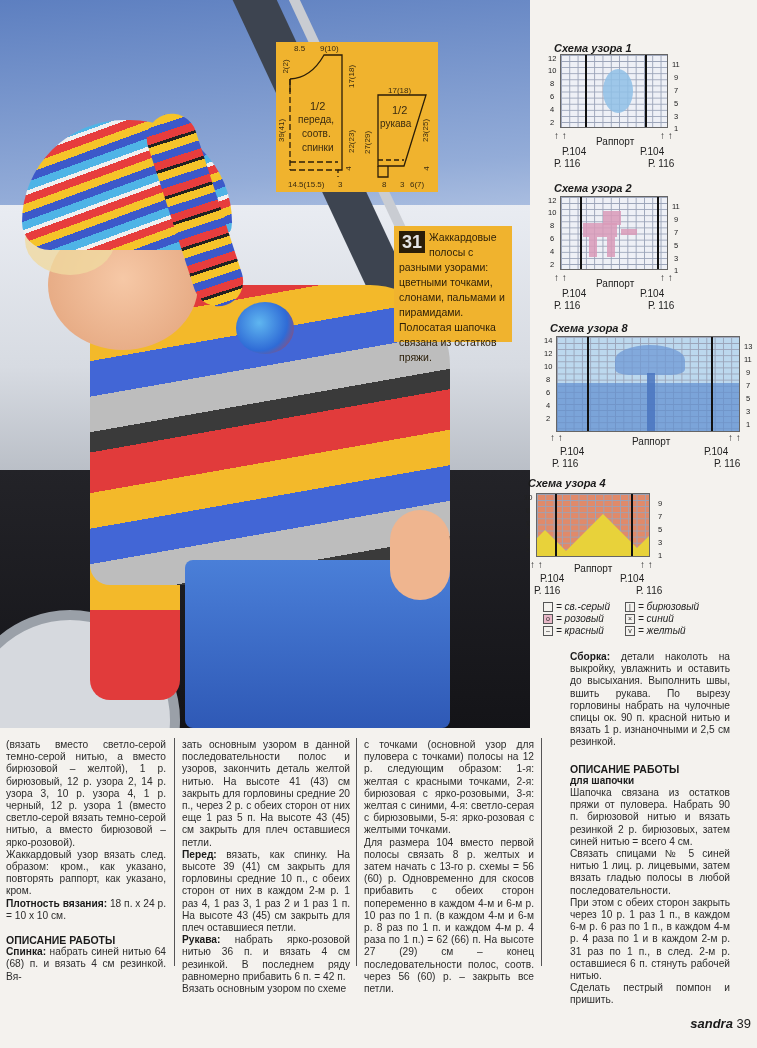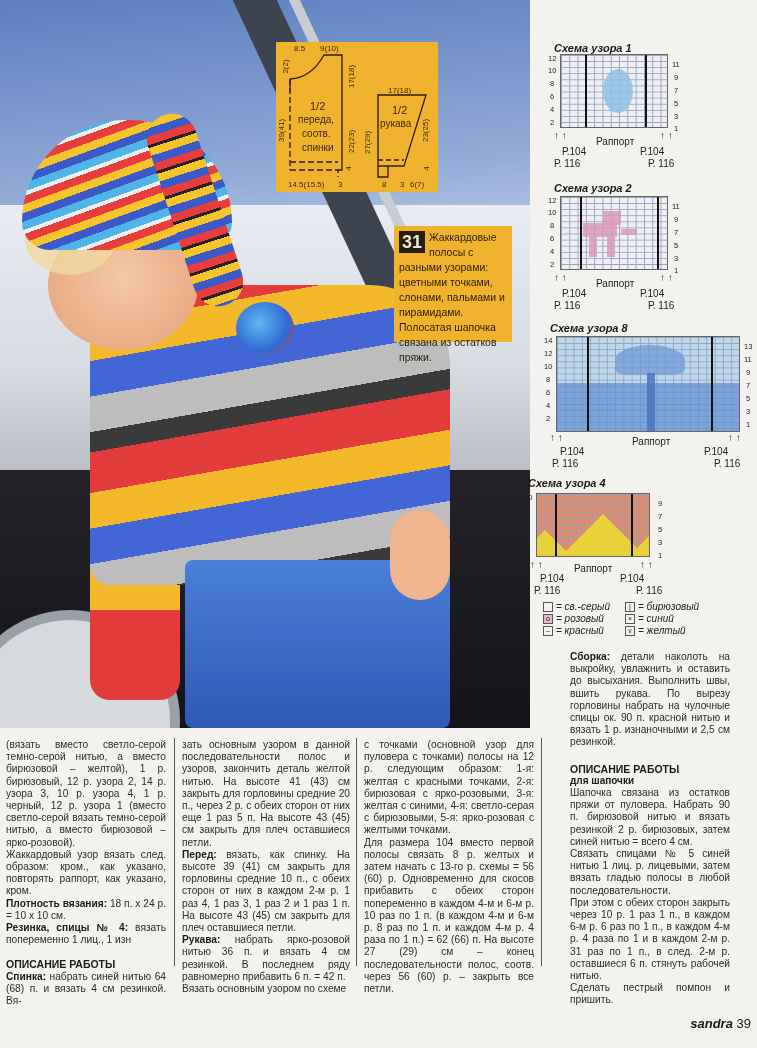--- a/index.html
+++ b/index.html
@@ -240,21 +240,20 @@
   <p>Шапочка связана из остатков пряжи от пуловера. Набрать 90 п. бирюзовой нитью и вязать резинкой 2 р. бирюзовых, затем синей нитью = всего 4 см.</p>
   <p>Связать спицами № 5 синей нитью 1 лиц. р. лицевыми, затем вязать гладью полосы в любой последовательности.</p>
   <p>При этом с обеих сторон закрыть через 10 р. 1 раз 1 п., в каждом 6-м р. 6 раз по 1 п., в каждом 4-м р. 4 раза по 1 и в каждом 2-м р. 31 раз по 1 п., в след. 2-м р. оставшиеся 6 п. стянуть рабочей нитью.</p>
   <p>Сделать пестрый помпон и пришить.</p>
 </div>
 
 <div class="col" style="left:6px;top:739px;width:160px;">
   <p>(вязать вместо светло-серой темно-серой нитью, а вместо бирюзовой – желтой), 1 р. бирюзовый, 12 р. узора 2, 14 р. узора 3, 10 р. узора 4, 1 р. черный, 12 р. узора 1 (вместо светло-серой вязать темно-серой нитью, а вместо бирюзовой – ярко-розовой).</p>
   <p>Жаккардовый узор вязать след. образом: кром., как указано, повторять раппорт, как указано, кром.</p>
   <p><b>Плотность вязания:</b><span> 18 п. х 24 р. = 10 х 10 см.</span></p>
-  <p><b>Резинка, спицы № 4:</b><span> вязать попеременно 1 лиц., 1 изн</span></p>
   <h4 style="margin-top:12px;">ОПИСАНИЕ РАБОТЫ</h4>
   <p><b>Спинка:</b><span> набрать синей нитью 64 (68) п. и вязать 4 см резинкой. Вя-</span></p>
 </div>
 <div class="divider" style="left:174px;top:738px;height:228px;"></div>
 
 <div class="col" style="left:182px;top:739px;width:168px;">
   <p>зать основным узором в данной последовательности полос и узоров, закончить деталь желтой нитью. На высоте 41 (43) см закрыть для горловины средние 20 п., через 2 р. с обеих сторон от них еще 1 раз 5 п. На высоте 43 (45) см закрыть для плеч оставшиеся петли.</p>
   <p><b>Перед:</b><span> вязать, как спинку. На высоте 39 (41) см закрыть для горловины средние 10 п., с обеих сторон от них в каждом 2-м р. 1 раз 4, 1 раз 3, 1 раз 2 и 1 раз 1 п. На высоте 43 (45) см закрыть для плеч оставшиеся петли.</span></p>
   <p><b>Рукава:</b><span> набрать ярко-розовой нитью 36 п. и вязать 4 см резинкой. В последнем ряду равномерно прибавить 6 п. = 42 п.</span></p>
   <p>Вязать основным узором по схеме</p>

